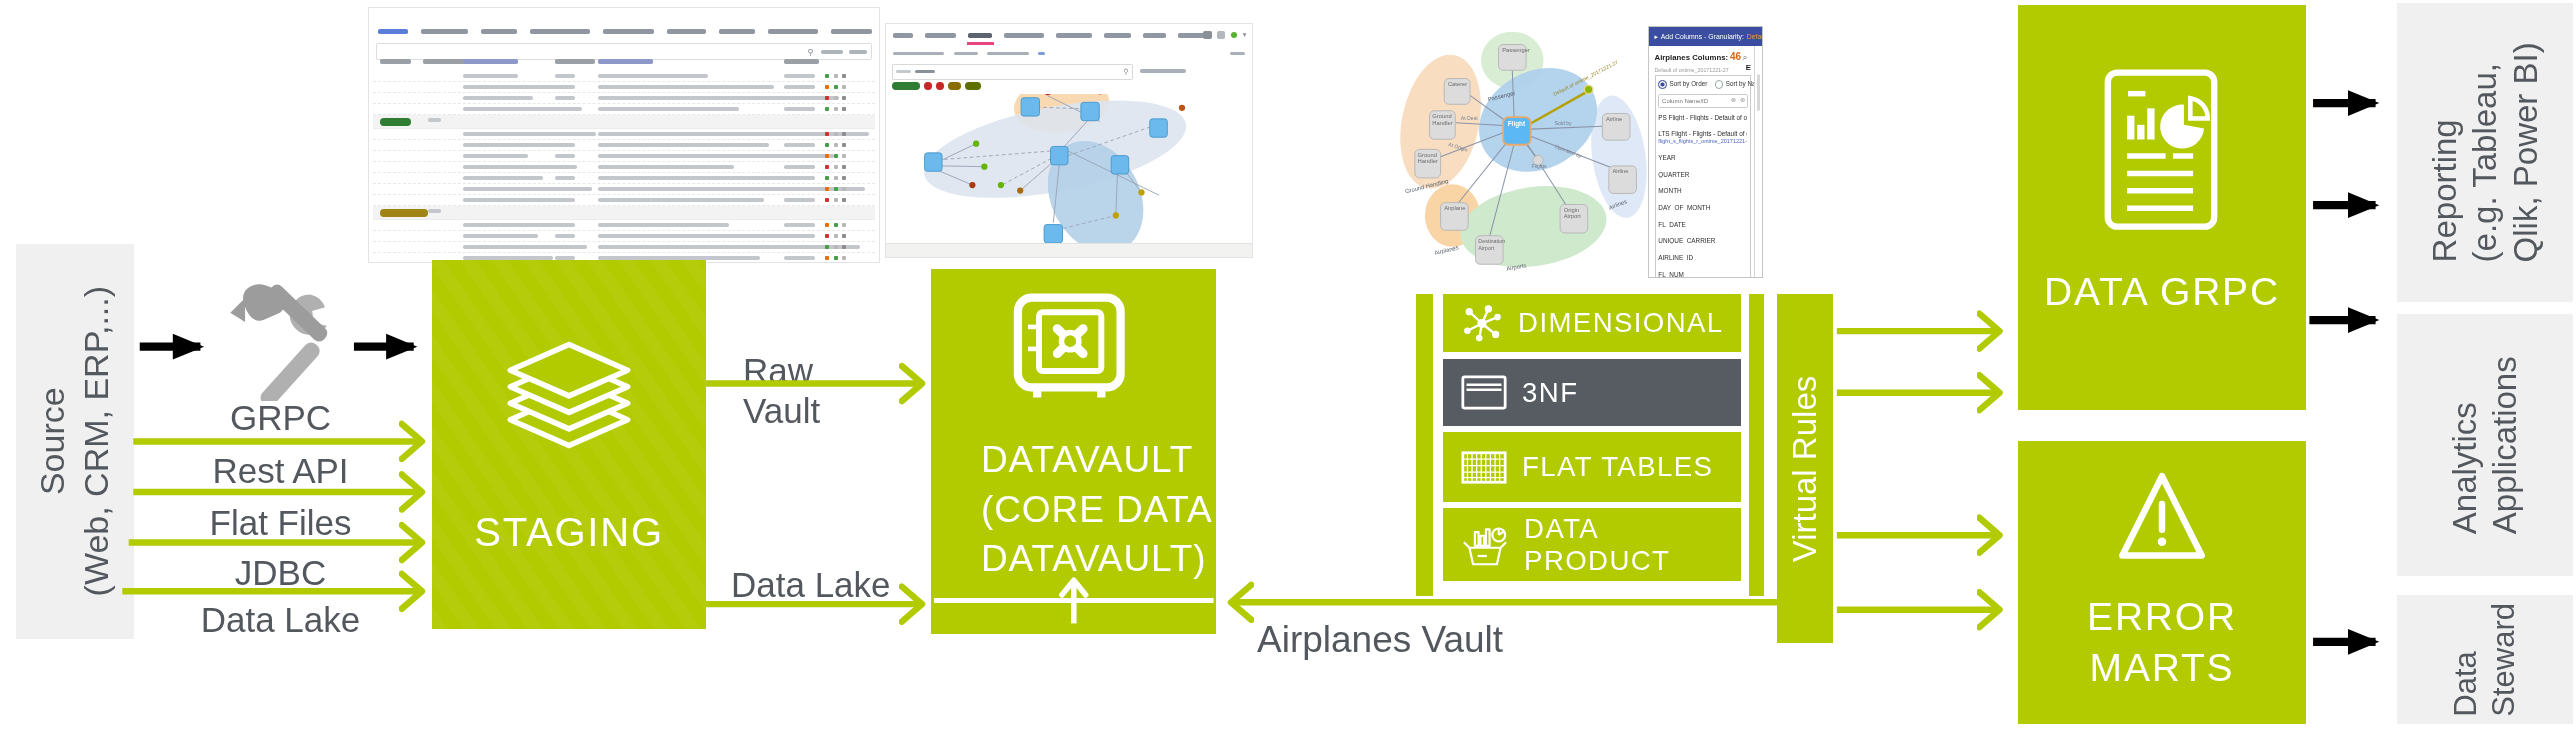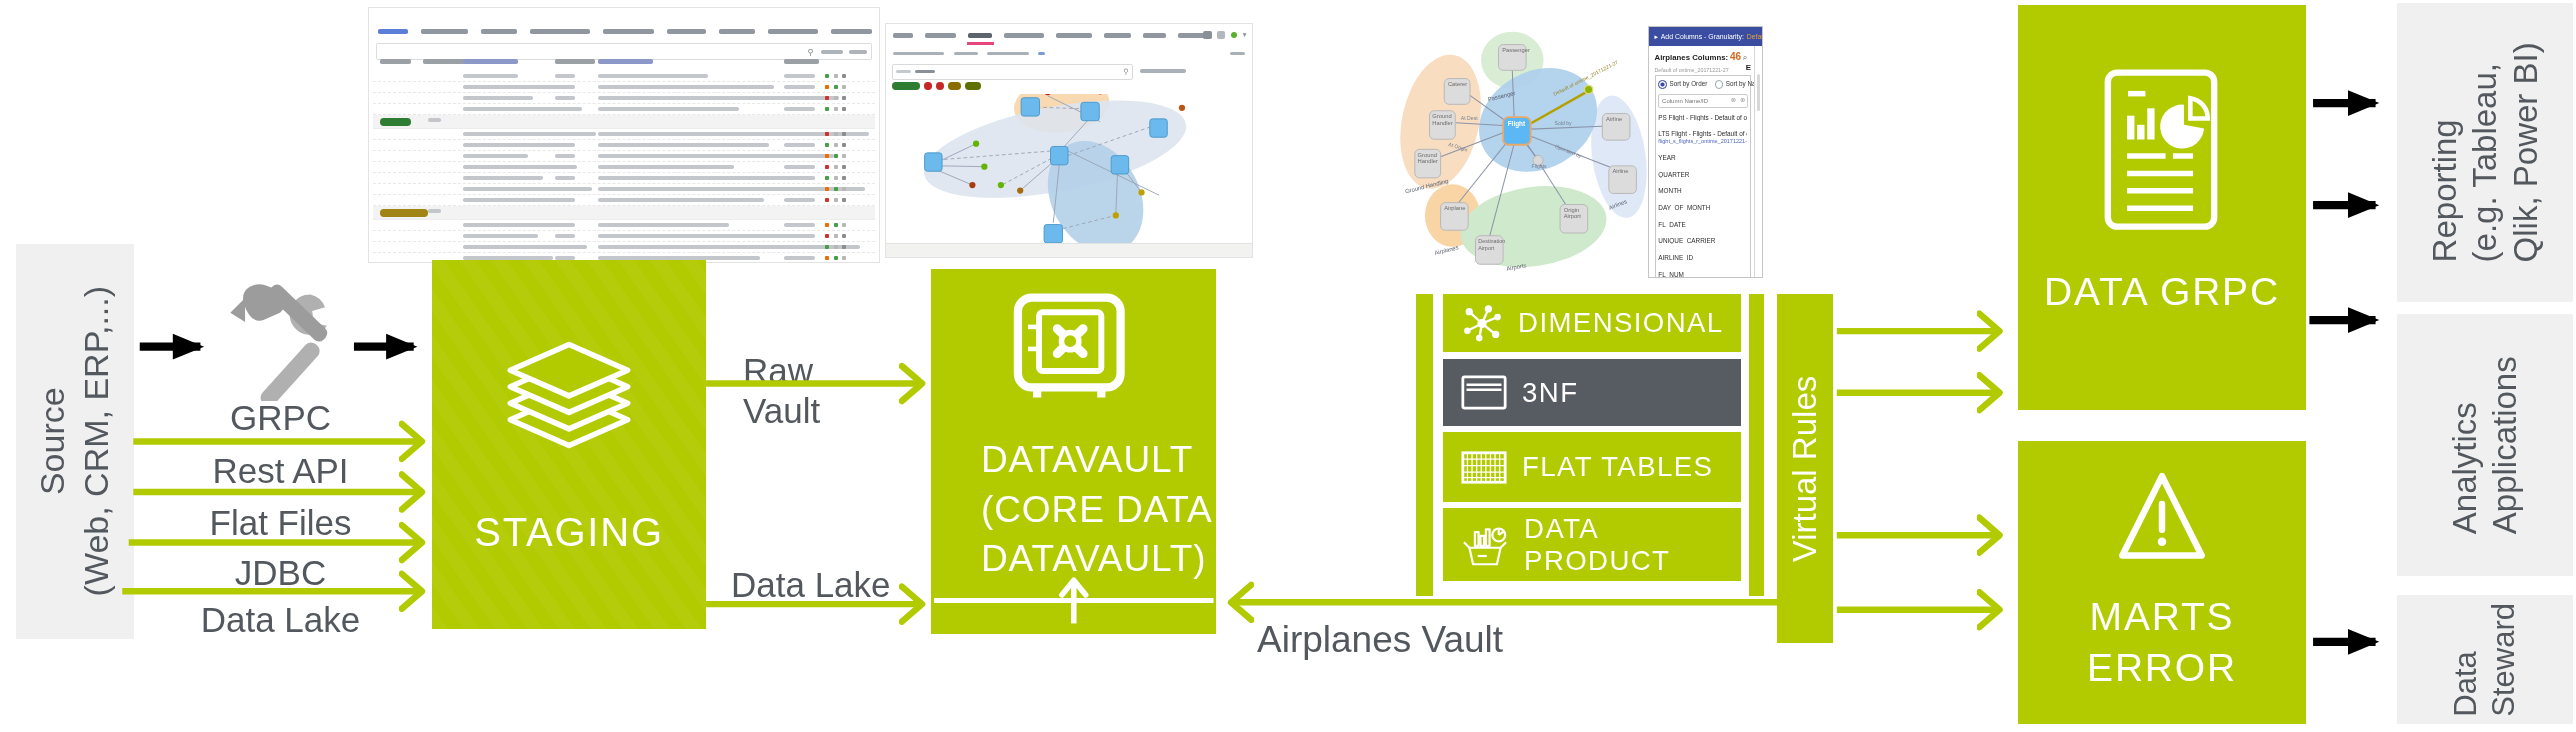--- a/index.html
+++ b/index.html
@@ -661,22 +661,22 @@
     <div class="abs white-title" style="left:0;top:265px;width:100%;text-align:center;font-size:39px;">DATA GRPC</div>
   </div>
 
   <div class="box-green z30" style="left:2018px;top:441px;width:288px;height:283px;">
     <svg class="abs" style="left:96px;top:26px;" width="96" height="107" viewBox="0 0 104 116">
       <path d="M52,10 L95,96 L9,96 Z" fill="none" stroke="#fff" stroke-width="7" stroke-linejoin="round"></path>
       <line x1="52" y1="40" x2="52" y2="68" stroke="#fff" stroke-width="7" stroke-linecap="round"></line>
       <circle cx="52" cy="81" r="4.6" fill="#fff"></circle>
     </svg>
     <div class="abs white-title" style="left:0;top:151px;width:100%;text-align:center;font-size:39px;line-height:1.3;">
+      <div>ERROR</div>
       <div>MARTS</div>
-      <div>ERROR</div>
     </div>
   </div>
 
   <div class="panel-gray vwrap z30" style="left:2397px;top:2.8px;width:176px;height:299px;">
     <div class="vtext" style="font-size:33px;line-height:1.22;text-align:left;">
       <div>Reporting</div>
       <div>(e.g. Tableau,</div>
       <div>Qlik, Power BI)</div>
     </div>
   </div>

